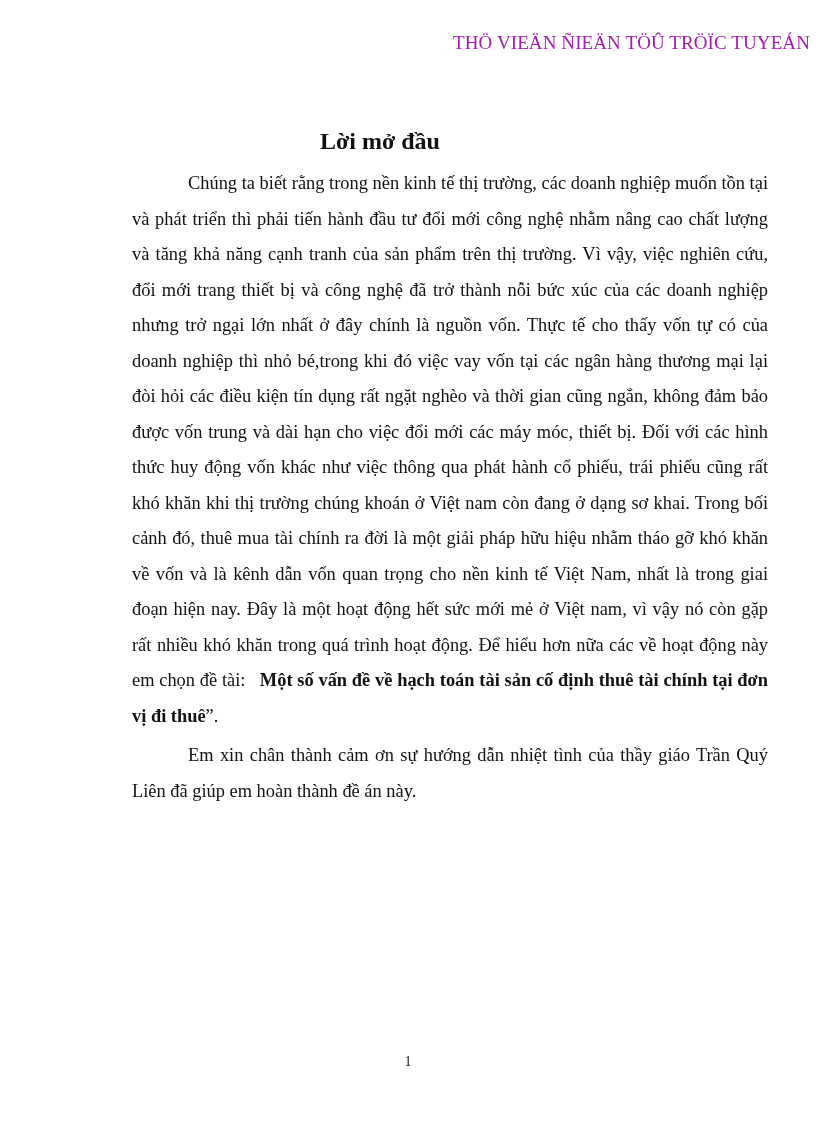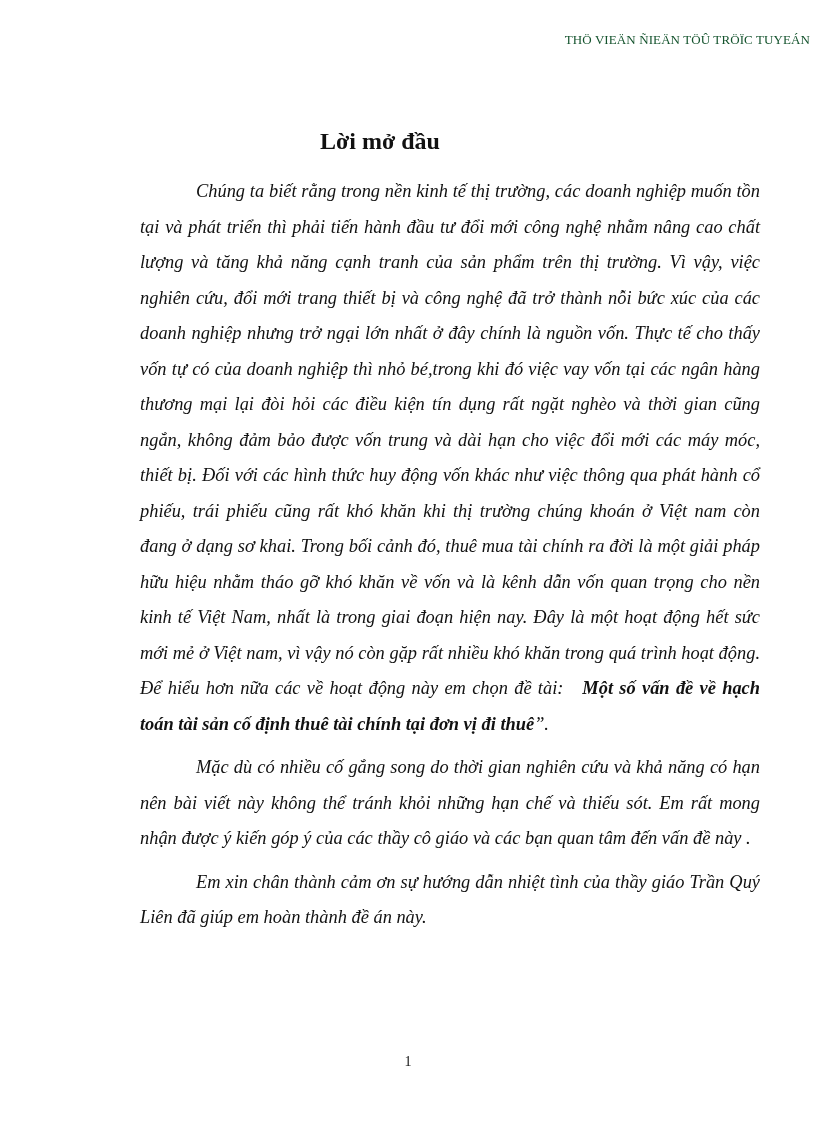--- a/index.html
+++ b/index.html
@@ -12,24 +12,24 @@
       height: 1123px;
       position: relative;
       overflow: hidden;
       font-family: "Liberation Serif", "DejaVu Serif", serif;
       color: #111111;
     }
     .page-header {
       position: absolute;
       top: 32px;
       right: 6px;
-      font-size: 13px;
+      font-size: 19px;
       letter-spacing: 0.1px;
       white-space: nowrap;
-      color: #14532d;
+      color: #a21caf;
     }
     .page-title {
       position: absolute;
       top: 128px;
       left: 0;
       width: 760px;
       text-align: center;
       font-size: 24px;
       font-weight: bold;
       margin: 0;
@@ -37,23 +37,22 @@
     .body-text {
       position: absolute;
       left: 132px;
       width: 636px;
       top: 166px;
       font-size: 18.4px;
       line-height: 35.5px;
       text-align: justify;
     }
     .body-text p {
-      margin: 8px;
+      margin: 0;
       text-indent: 56px;
-      font-style: italic;
     }
     .body-text p.gap-before {
       margin-top: 4px;
     }
     .bold {
       font-weight: bold;
     }
     .page-number {
       position: absolute;
       top: 1054px;
@@ -65,17 +64,16 @@
   </style>
 </head>
 <body>
 
 <div class="page-header">THÖ VIEÄN ÑIEÄN TÖÛ TRÖÏC TUYEÁN</div>
 
 <h1 class="page-title">Lời mở đầu</h1>
 
 <div class="body-text">
   <p><span>Chúng ta biết rằng trong nền kinh tế thị trường, các doanh nghiệp muốn tồn tại và phát triển thì phải tiến hành đầu tư đổi mới công nghệ nhằm nâng cao chất lượng và tăng khả năng cạnh tranh của sản phẩm trên thị trường. Vì vậy, việc nghiên cứu, đổi mới trang thiết bị và công nghệ đã trở thành nỗi bức xúc của các doanh nghiệp nhưng trở ngại lớn nhất ở đây chính là nguồn vốn. Thực tế cho thấy vốn tự có của doanh nghiệp thì nhỏ bé,trong khi đó việc vay vốn tại các ngân hàng thương mại lại đòi hỏi các điều kiện tín dụng rất ngặt nghèo và thời gian cũng ngắn, không đảm bảo được vốn trung và dài hạn cho việc đổi mới các máy móc, thiết bị. Đối với các hình thức huy động vốn khác như việc thông qua phát hành cổ phiếu, trái phiếu      cũng rất khó khăn khi thị trường chúng khoán ở Việt nam còn đang ở dạng sơ khai. Trong bối cảnh đó, thuê mua tài chính ra đời là một giải pháp hữu hiệu nhằm tháo gỡ khó khăn về vốn và là kênh dẫn vốn quan trọng cho nền kinh tế Việt Nam, nhất là trong giai đoạn hiện nay. Đây là một hoạt động hết sức mới mẻ ở Việt nam, vì vậy nó còn gặp rất nhiều khó khăn trong quá trình hoạt động. Để hiểu hơn nữa các về hoạt động này em chọn đề tài:</span>&nbsp;&nbsp;&nbsp;<span class="bold">Một số vấn đề về hạch toán tài sản cố định thuê tài chính tại đơn vị đi thuê</span><span>”.</span></p>
-  <p class="gap-before">Mặc dù có nhiều cố gắng song do thời gian nghiên cứu và khả năng có hạn nên bài viết này không thể tránh khỏi những hạn chế và thiếu sót. Em rất mong nhận được ý kiến góp ý của các thầy cô giáo và các bạn quan tâm đến vấn đề này .</p>
   <p class="gap-before">Em xin chân thành cảm ơn sự hướng dẫn nhiệt tình của thầy giáo Trần Quý Liên đã giúp em hoàn thành đề án này.</p>
 </div>
 
 <div class="page-number">1</div>
 
 </body></html>

